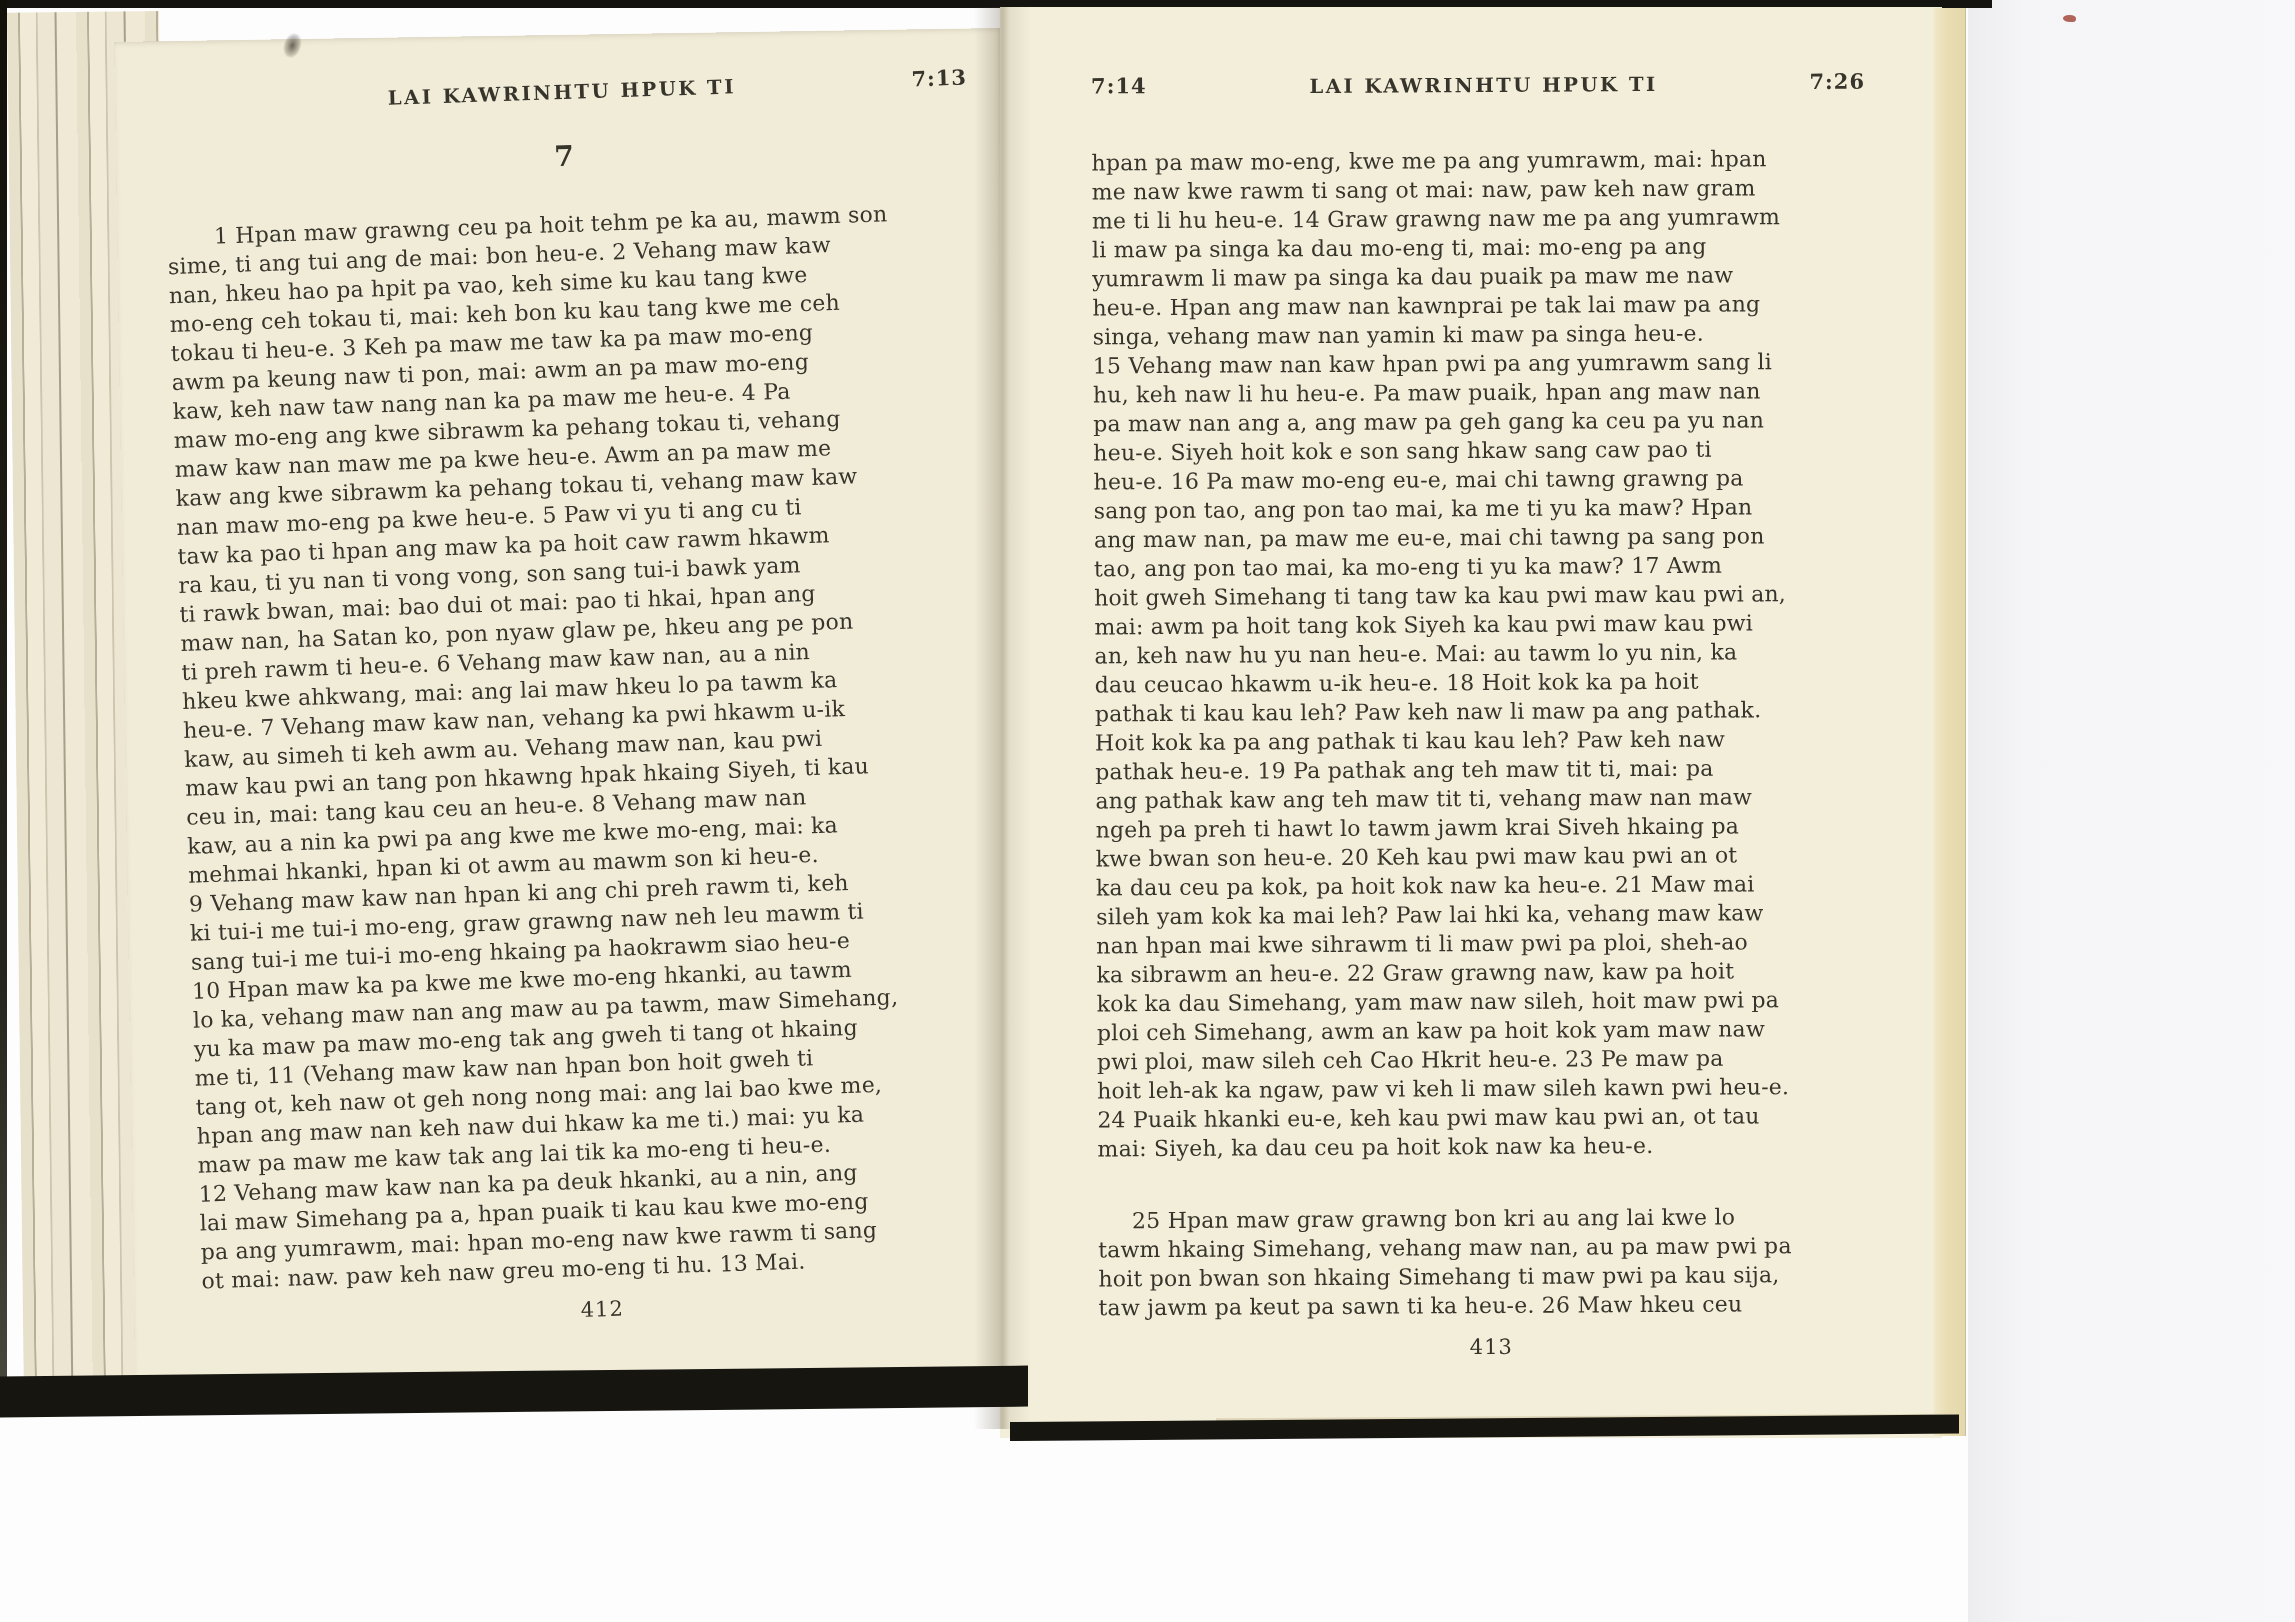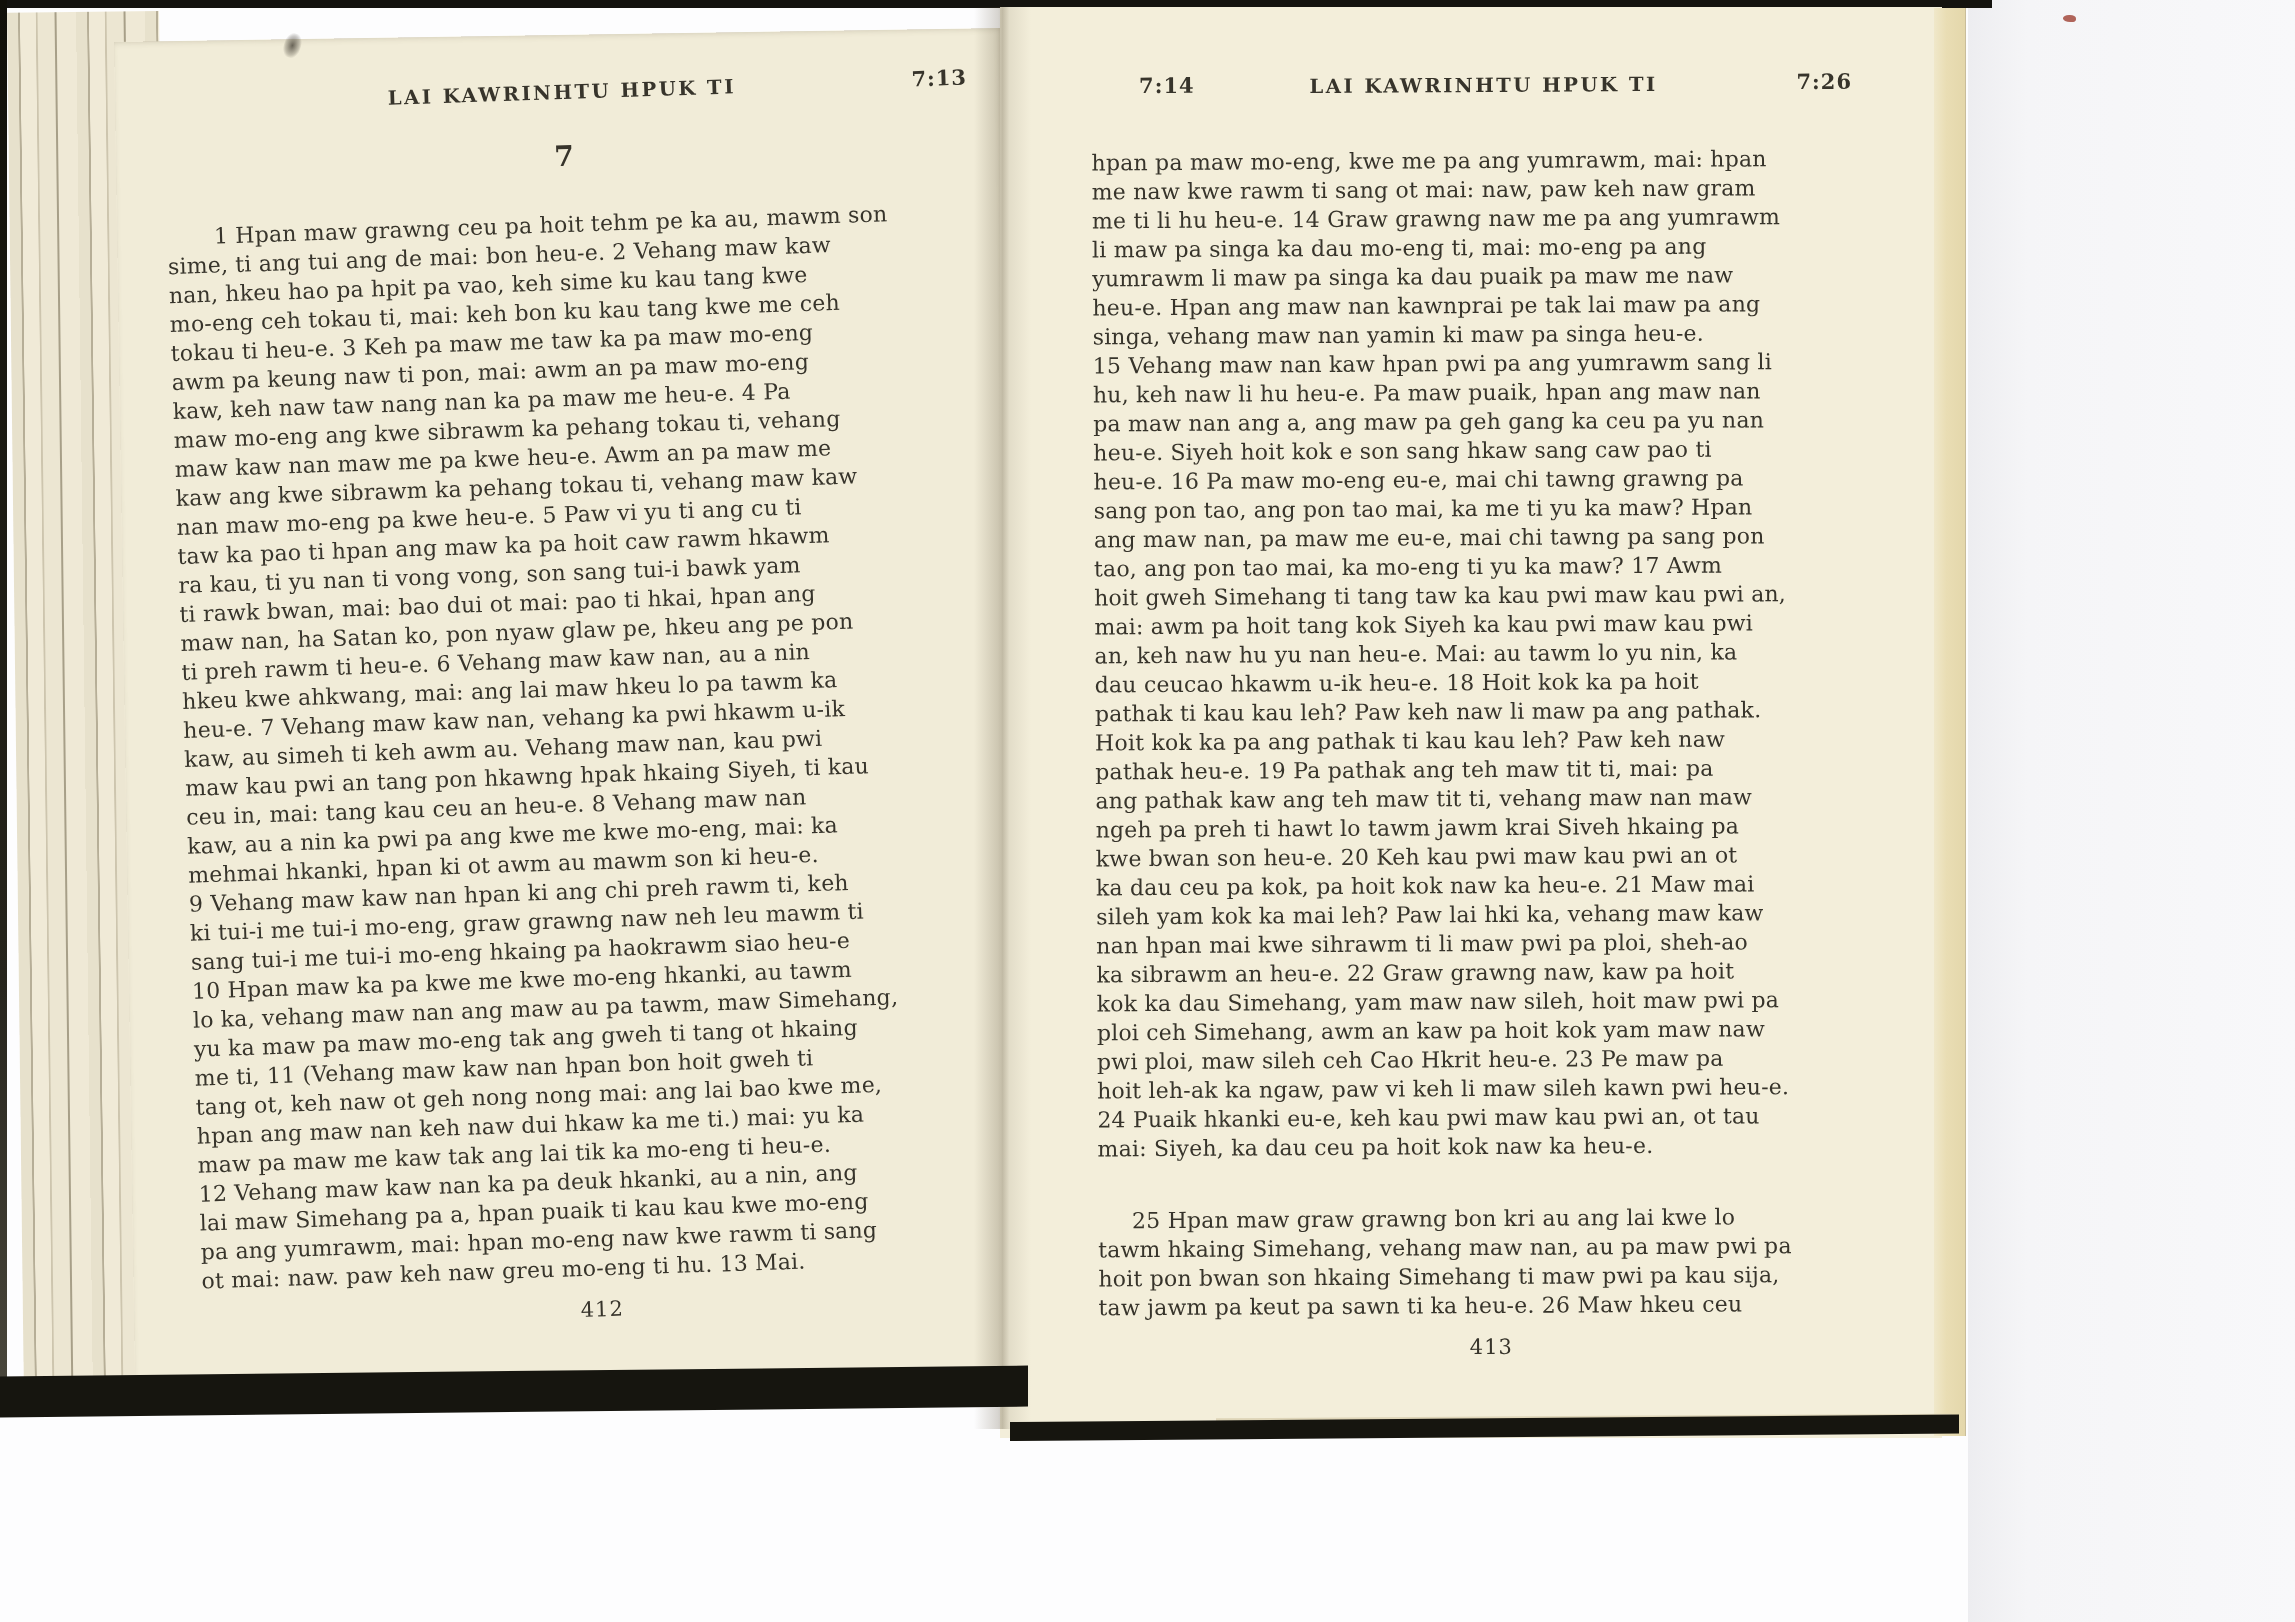--- a/index.html
+++ b/index.html
@@ -96,22 +96,22 @@
     transform-origin:50% 0;
   }
   .text-right{
     position:absolute;left:1091px;top:74px;width:785px;
     transform:rotate(-0.35deg);
     transform-origin:50% 0;
   }
   .runhead{position:relative;height:30px;font-weight:bold;font-size:19.6px;letter-spacing:2.5px;}
   .runhead .rh-title{display:block;text-align:center;}
   .runhead .rh-ref-right{position:absolute;right:-5.9px;top:-2.9px;font-size:21px;letter-spacing:1px;}
-  .runhead .rh-ref-left{position:absolute;left:0;top:-2.9px;font-size:21px;letter-spacing:1px;margin-left:48px;}
-  .text-right .runhead .rh-ref-right{right:24px;}
+  .runhead .rh-ref-left{position:absolute;left:0;top:-2.9px;font-size:21px;letter-spacing:1px;}
+  .text-right .runhead .rh-ref-right{right:11px;}
   .chapter-num{margin-top:28.4px;height:37px;text-align:center;font-size:28.4px;font-weight:bold;}
   .body-block{margin-top:34px;font-size:22px;letter-spacing:0.2px;}
   .body-block .tline{
     height:29px;line-height:29px;white-space:nowrap;
     text-align:justify;text-align-last:justify;
   }
   .body-block .tline::after{content:"";display:inline-block;width:100%;}
   
   .indent-first .tline:first-child{text-indent:47px;}
   .indent-first-sm .tline:first-child{text-indent:34px;}

